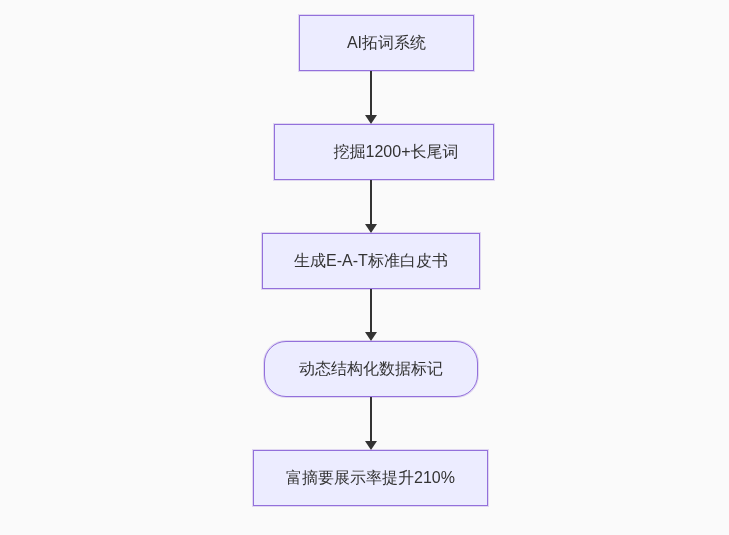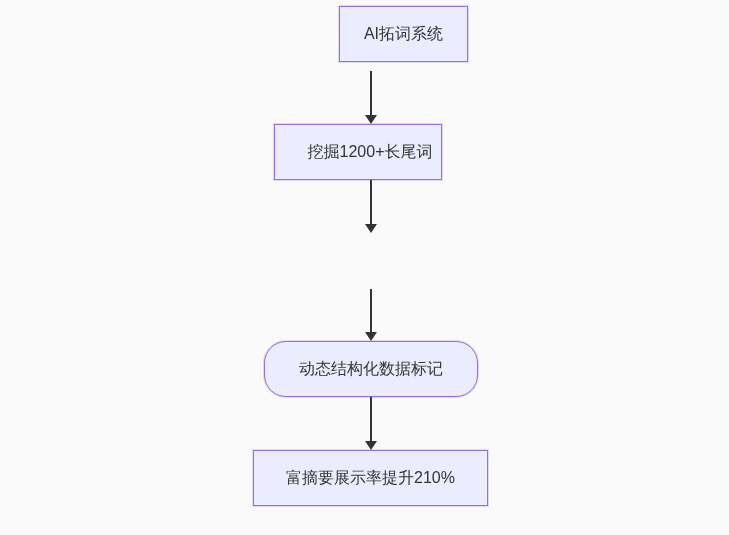--- a/index.html
+++ b/index.html
@@ -30,22 +30,22 @@
     display: flex;
     align-items: center;
     justify-content: center;
   }
   .node-label {
     color: var(--text-color);
     font-size: 16px;
     line-height: 1;
     white-space: nowrap;
   }
-  .node-0 { left: 299px; top: 6px;  width: 129px; margin-left: 40px; }
-  .node-1 { left: 274px; top: 124px; width: 168px; padding-left: 24px; }
+  .node-0 { left: 299px; top: 15px;  width: 175px; }
+  .node-1 { left: 274px; top: 124px; width: 220px; padding-left: 24px; }
   .node-2 { left: 262px; top: 233px; width: 218px; }
   .node-3 { left: 264px; top: 341px; width: 214px; border-radius: 22px; }
   .node-4 { left: 253px; top: 450px; width: 235px; align-items: center; }
   .arrow {
     position: absolute;
     left: 365px;
     width: 12px;
     display: flex;
     flex-direction: column;
     align-items: center;
@@ -82,20 +82,23 @@
 
   <div class="node node-1">
     <span class="node-label">挖掘1200+长尾词</span>
   </div>
 
   <div class="arrow arrow-1">
     <div class="arrow-line"></div>
     <div class="arrow-head"></div>
   </div>
 
+  <div class="node node-2">
+    <span class="node-label">生成E-A-T标准白皮书</span>
+  </div>
 
   <div class="arrow arrow-2">
     <div class="arrow-line"></div>
     <div class="arrow-head"></div>
   </div>
 
   <div class="node node-3">
     <span class="node-label">动态结构化数据标记</span>
   </div>
 

